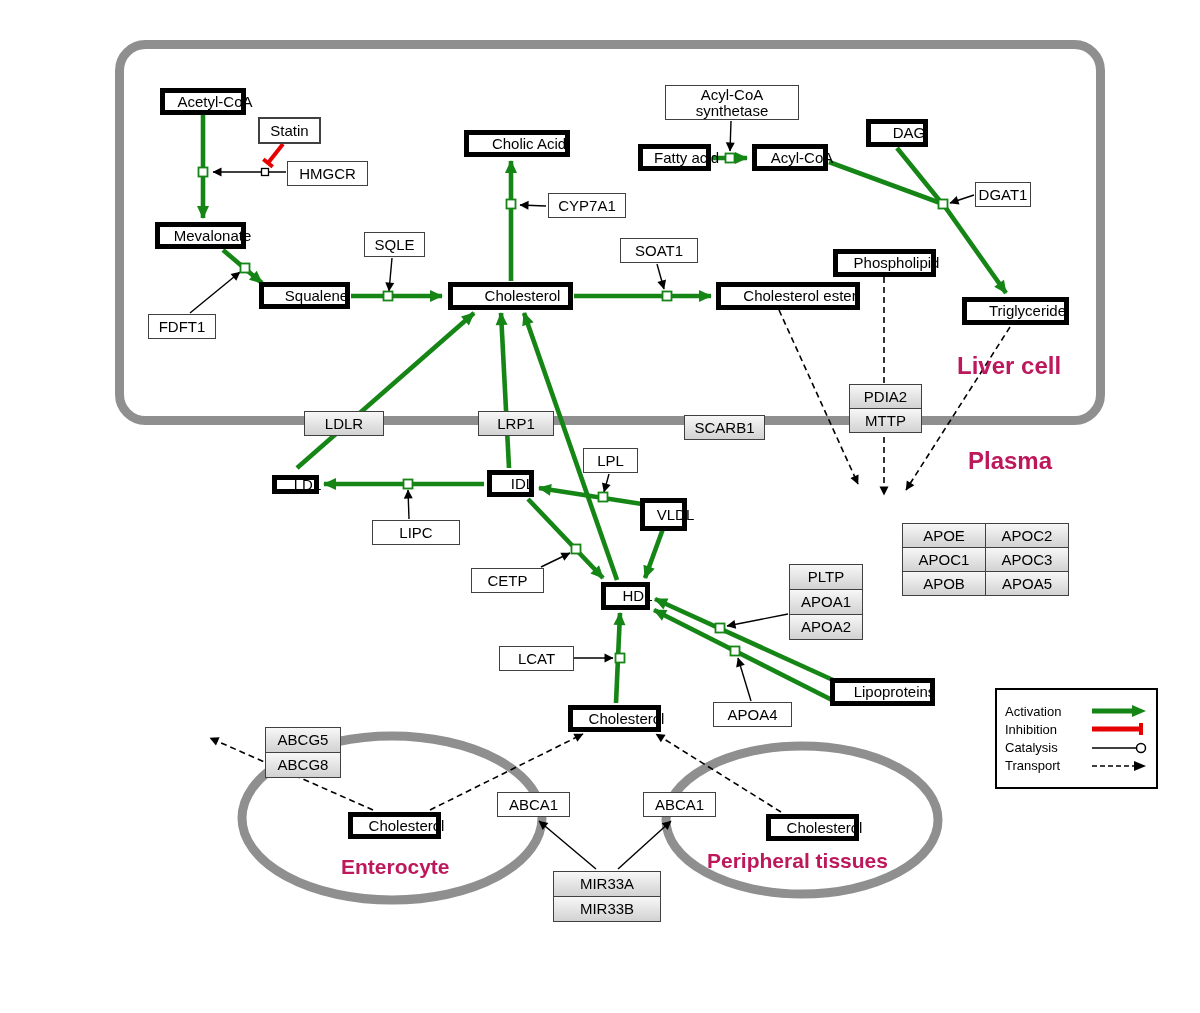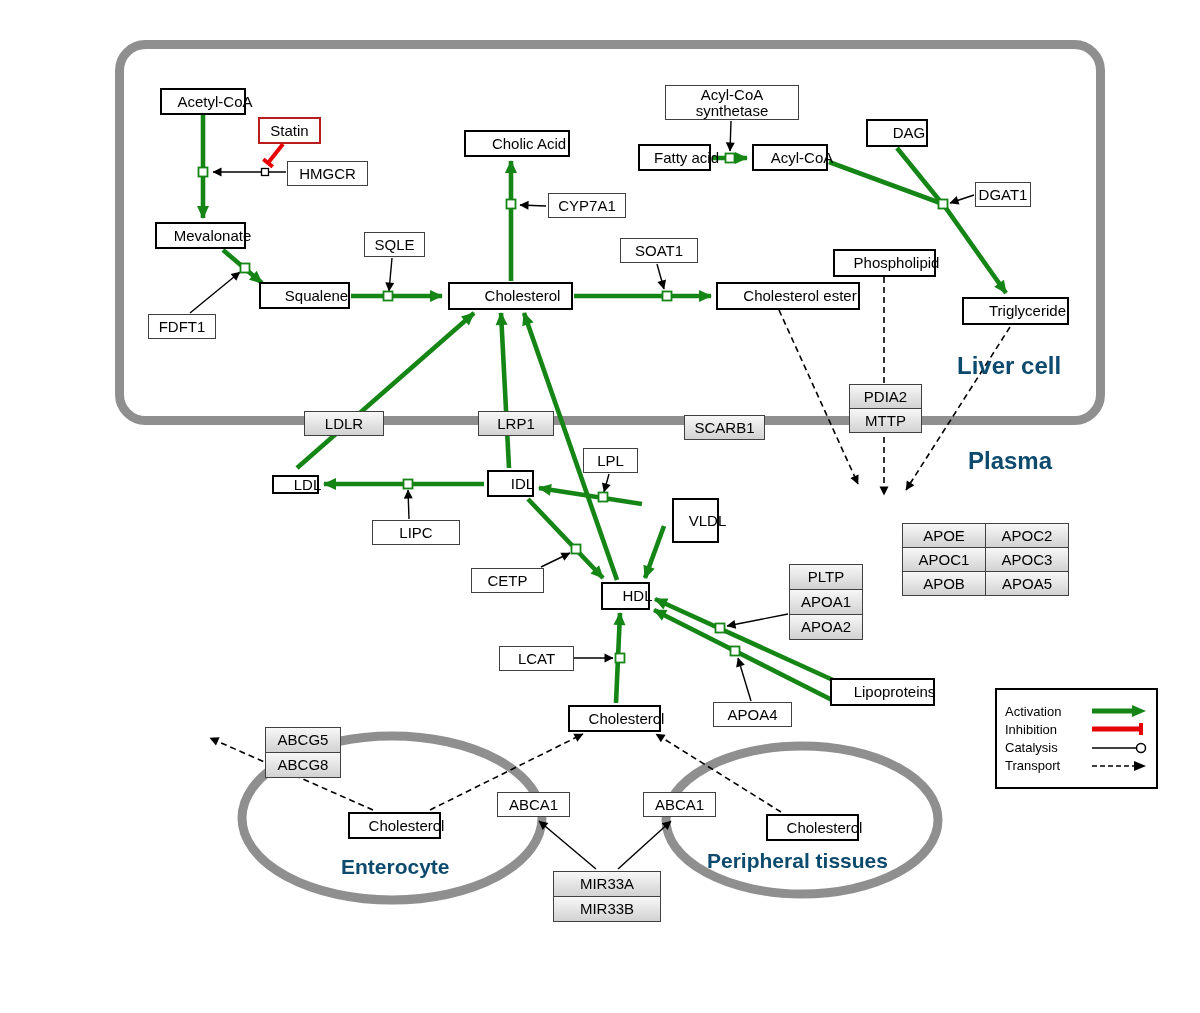--- a/index.html
+++ b/index.html
@@ -1,26 +1,26 @@
 <!DOCTYPE html>
 <html><head>
 <meta charset="utf-8">
 <title>Pathway diagram</title>
 <style>
   html,body{margin:0;padding:0;background:#fff;font-family:"Liberation Sans",sans-serif;}
   .canvas{position:relative;width:1200px;height:1013px;background:#fff;overflow:hidden;}
   svg.layer{position:absolute;left:0;top:0;}
   .node{position:absolute;box-sizing:border-box;display:flex;align-items:center;justify-content:center;
         font-size:15px;color:#000;background:#fff;text-align:center;line-height:1.05;white-space:nowrap;}
-  .metab{border:2px solid #000000;padding-left:24px;}
+  .metab{border:5px solid #000000;padding-left:24px;}
   .enzyme{border:1px solid #404040;}
   .grad{border:1px solid #404040;background:linear-gradient(180deg,#f7f7f7 0%,#d2d2d2 100%);}
-  .statin{border:2px solid #b91c1c;text-align:right;}
+  .statin{border:2px solid #404040;text-align:right;}
   .twoline{flex-direction:column;line-height:16px;}
-  .rlabel{position:absolute;color:#0c4a6e;font-weight:bold;white-space:nowrap;}
+  .rlabel{position:absolute;color:#be185d;font-weight:bold;white-space:nowrap;}
   .legend{position:absolute;left:995px;top:688px;width:163px;height:101px;border:2px solid #000;
           background:#fff;display:flex;flex-direction:column;justify-content:space-around;
           padding:12px 8px;box-sizing:border-box;}
   .legrow{display:flex;align-items:center;justify-content:space-between;font-size:13px;color:#000;}
   .apo-table{position:absolute;display:grid;grid-template-columns:1fr 1fr;width:166px;}
   .apo-cell{border:1px solid #404040;background:linear-gradient(180deg,#f7f7f7 0%,#d2d2d2 100%);
             height:25px;box-sizing:border-box;display:flex;align-items:center;justify-content:center;
             font-size:15px;margin:0 0 -1px -1px;}
 </style>
 </head>
@@ -143,21 +143,21 @@
   <div class="node grad" style="left:304px;top:411px;width:80px;height:25px">LDLR</div>
   <div class="node grad" style="left:478px;top:411px;width:76px;height:25px">LRP1</div>
   <div class="node grad" style="left:684px;top:415px;width:81px;height:25px">SCARB1</div>
   <div class="node grad" style="left:849px;top:384px;width:73px;height:25px">PDIA2</div>
   <div class="node grad" style="left:849px;top:408px;width:73px;height:25px">MTTP</div>
 
   <div class="node metab" style="left:272px;top:475px;width:47px;height:19px">LDL</div>
   <div class="node metab" style="left:487px;top:470px;width:47px;height:27px">IDL</div>
   <div class="node enzyme" style="left:372px;top:520px;width:88px;height:25px">LIPC</div>
   <div class="node enzyme" style="left:583px;top:448px;width:55px;height:25px">LPL</div>
-  <div class="node metab" style="left:672px;top:498px;width:47px;height:45px">VLDL</div>
+  <div class="node metab" style="left:640px;top:498px;width:47px;height:33px">VLDL</div>
   <div class="node enzyme" style="left:471px;top:568px;width:73px;height:25px">CETP</div>
   <div class="node metab" style="left:601px;top:582px;width:49px;height:28px">HDL</div>
   <div class="node enzyme" style="left:499px;top:646px;width:75px;height:25px">LCAT</div>
   <div class="node grad" style="left:789px;top:564px;width:74px;height:26px">PLTP</div>
   <div class="node grad" style="left:789px;top:589px;width:74px;height:26px">APOA1</div>
   <div class="node grad" style="left:789px;top:614px;width:74px;height:26px">APOA2</div>
   <div class="node enzyme" style="left:713px;top:702px;width:79px;height:25px">APOA4</div>
   <div class="node metab" style="left:830px;top:678px;width:105px;height:28px">Lipoproteins</div>
 
   <div class="apo-table" style="left:903px;top:523px">

